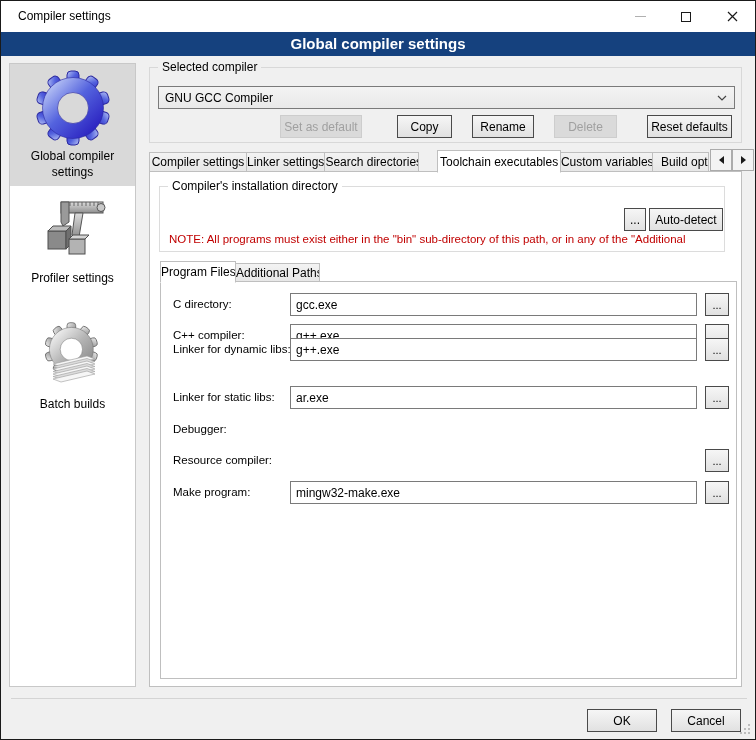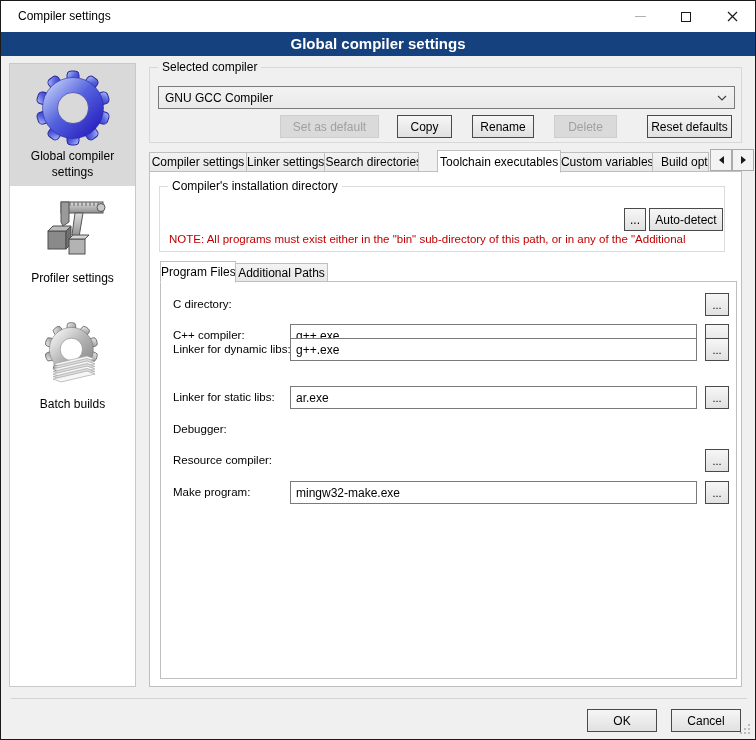--- a/index.html
+++ b/index.html
@@ -37,21 +37,21 @@
   
   .groupbox{position:absolute;border:1px solid #d8d8d8;}
   .gb-label{position:absolute;top:-8px;left:8px;padding:0 4px;font-size:12px;background:var(--dlg);white-space:nowrap;}
   .gb1{left:148px;top:66px;width:593px;height:76px;padding-left:6px;}
   .combo{position:absolute;height:23px;border:1px solid #7a7a7a;background:linear-gradient(#f3f3f3,#e9e9e9);display:flex;align-items:center;cursor:default;}
   .combo .cb-text{flex:1;padding-left:6px;white-space:nowrap;overflow:hidden;}
   .combo .chev{margin-right:7px;display:flex;}
   .cb-top{left:8px;top:18px;width:577px;}
   .btn{position:absolute;height:23px;border:1px solid #4a4a4a;background:linear-gradient(#f6f6f6,#e1e1e1);font-family:inherit;font-size:12px;color:#000;display:flex;align-items:center;justify-content:center;cursor:default;white-space:nowrap;}
   .btn.disabled{border-color:#cdcdcd;background:#dadada;color:#a0a0a0;}
-  .b-setdef{left:130px;top:47px;width:99px;}
+  .b-setdef{left:130px;top:47px;width:82px;}
   .b-copy{left:247px;top:47px;width:55px;}
   .b-rename{left:322px;top:47px;width:62px;}
   .b-delete{left:404px;top:47px;width:63px;}
   .b-reset{left:497px;top:47px;width:85px;}
 
   
   .tabstrip{position:absolute;left:148px;top:148px;height:23px;width:560px;display:flex;align-items:flex-end;}
   .tab{height:20px;line-height:19px;text-align:center;border:1px solid #bfbfbf;border-left-width:0;background:linear-gradient(#f3f3f3,#e7e7e7);white-space:nowrap;overflow:hidden;cursor:default;}
   .tab:first-child{border-left-width:1px;}
   .tab.selected{height:23px;line-height:22px;background:#fff;border-left-width:1px;border-bottom:1px solid #fff;margin-bottom:-1px;position:relative;z-index:3;}
@@ -70,21 +70,21 @@
   .fakeinput{position:absolute;left:9px;top:21px;width:450px;height:23px;border:1px solid var(--sel);background:#fff;display:flex;align-items:center;padding-left:4px;cursor:text;}
   .fakeinput .seltext{background:var(--sel);color:#fff;padding:1px 1px;white-space:nowrap;}
   .b-browse1{left:464px;top:21px;width:22px;}
   .b-autodetect{left:489px;top:21px;width:74px;}
   .note{position:absolute;left:9px;top:46px;width:552px;height:15px;color:var(--note);font-size:11.5px;white-space:nowrap;overflow:hidden;}
 
   
   .subtabstrip{position:absolute;left:10px;top:88px;height:22px;display:flex;align-items:flex-end;z-index:3;}
   .subtab{height:19px;line-height:18px;text-align:center;border:1px solid #bfbfbf;background:linear-gradient(#f3f3f3,#e7e7e7);white-space:nowrap;overflow:hidden;cursor:default;}
   .subtab.selected{height:22px;line-height:21px;background:#fff;border-bottom:1px solid #fff;margin-bottom:-1px;}
-  .st0{width:76px;} .st1{width:92px;border-left-width:0;}
+  .st0{width:76px;} .st1{width:84px;border-left-width:0;}
 
   
   .innerpage{position:absolute;left:10px;top:109px;width:577px;height:398px;background:#fff;border:1px solid #bfbfbf;}
   .row{position:absolute;left:0;width:100%;height:23px;}
   .r0{top:11px;} .r1{top:42px;} .r2{top:56px;} .r3{top:104px;} .r4{top:136px;} .r5{top:167px;} .r6{top:199px;}
   .f-label{position:absolute;left:12px;top:5px;font-size:11.5px;white-space:nowrap;}
   .f-input{position:absolute;left:129px;top:0;width:407px;height:23px;border:1px solid #7a7a7a;background:#fff;font-family:inherit;font-size:12px;padding:0 5px;}
   .f-browse{left:544px;top:0;width:24px;font-size:11px;}
   .cb-dbg{left:129px;top:0;width:440px;background:linear-gradient(#f1f1f1,#e6e6e6);}
 
@@ -252,20 +252,21 @@
 
     <div class="subtabstrip">
       <div class="subtab st0 selected">Program Files</div>
       <div class="subtab st1">Additional Paths</div>
     </div>
 
     <div class="innerpage">
 
       <div class="row r0">
         <span class="f-label">C directory:</span>
+        <input class="f-input" value="gcc.exe" style="">
         <button class="btn f-browse">...</button>
       </div>
 
       <div class="row r1">
         <span class="f-label">C++ compiler:</span>
         <input class="f-input" value="g++.exe" style="">
         <button class="btn f-browse">...</button>
       </div>
 
       <div class="row r2">

